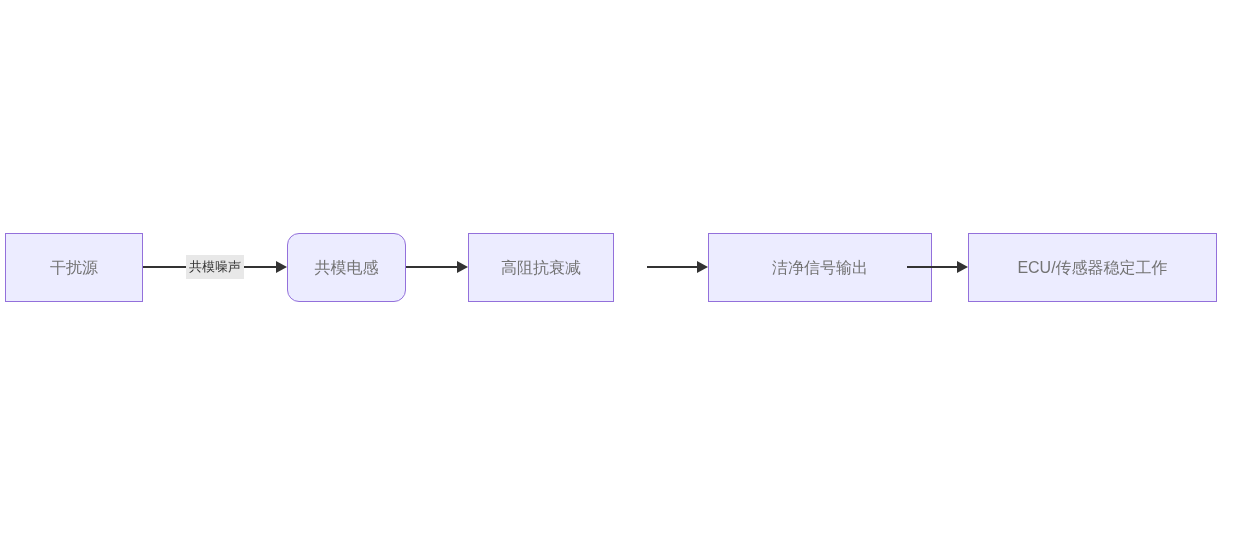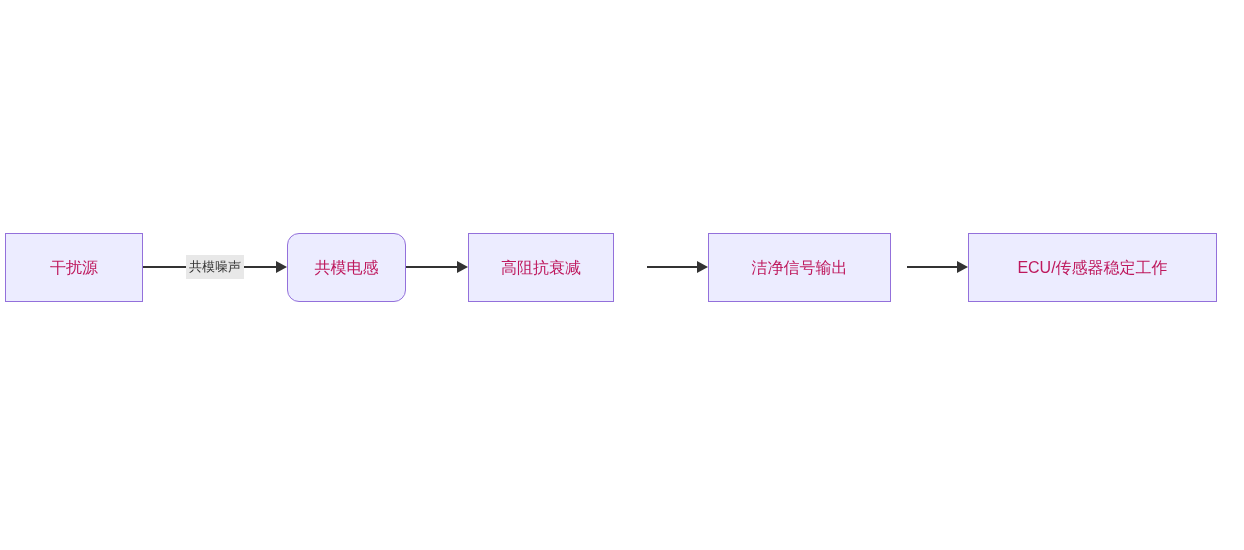--- a/index.html
+++ b/index.html
@@ -14,30 +14,30 @@
   }
   .node {
     position: absolute;
     top: 233px;
     height: 69px;
     background: #ECECFF;
     border: 1px solid #9370DB;
     display: flex;
     align-items: center;
     justify-content: center;
-    color: #be185d;
+    color: #737373;
     font-size: 16px;
     line-height: 1.2;
     white-space: nowrap;
   }
   .node--rounded { border-radius: 12px; }
   #node-a { left: 5px;   width: 138px; }
   #node-b { left: 287px; width: 119px; }
   #node-c { left: 468px; width: 146px; }
-  #node-d { left: 708px; width: 183px; }
+  #node-d { left: 708px; width: 224px; }
   #node-e { left: 968px; width: 249px; }
 
   .edge-line {
     position: absolute;
     top: 266px;
     height: 2px;
     background: #333333;
   }
   .edge-head {
     position: absolute;

